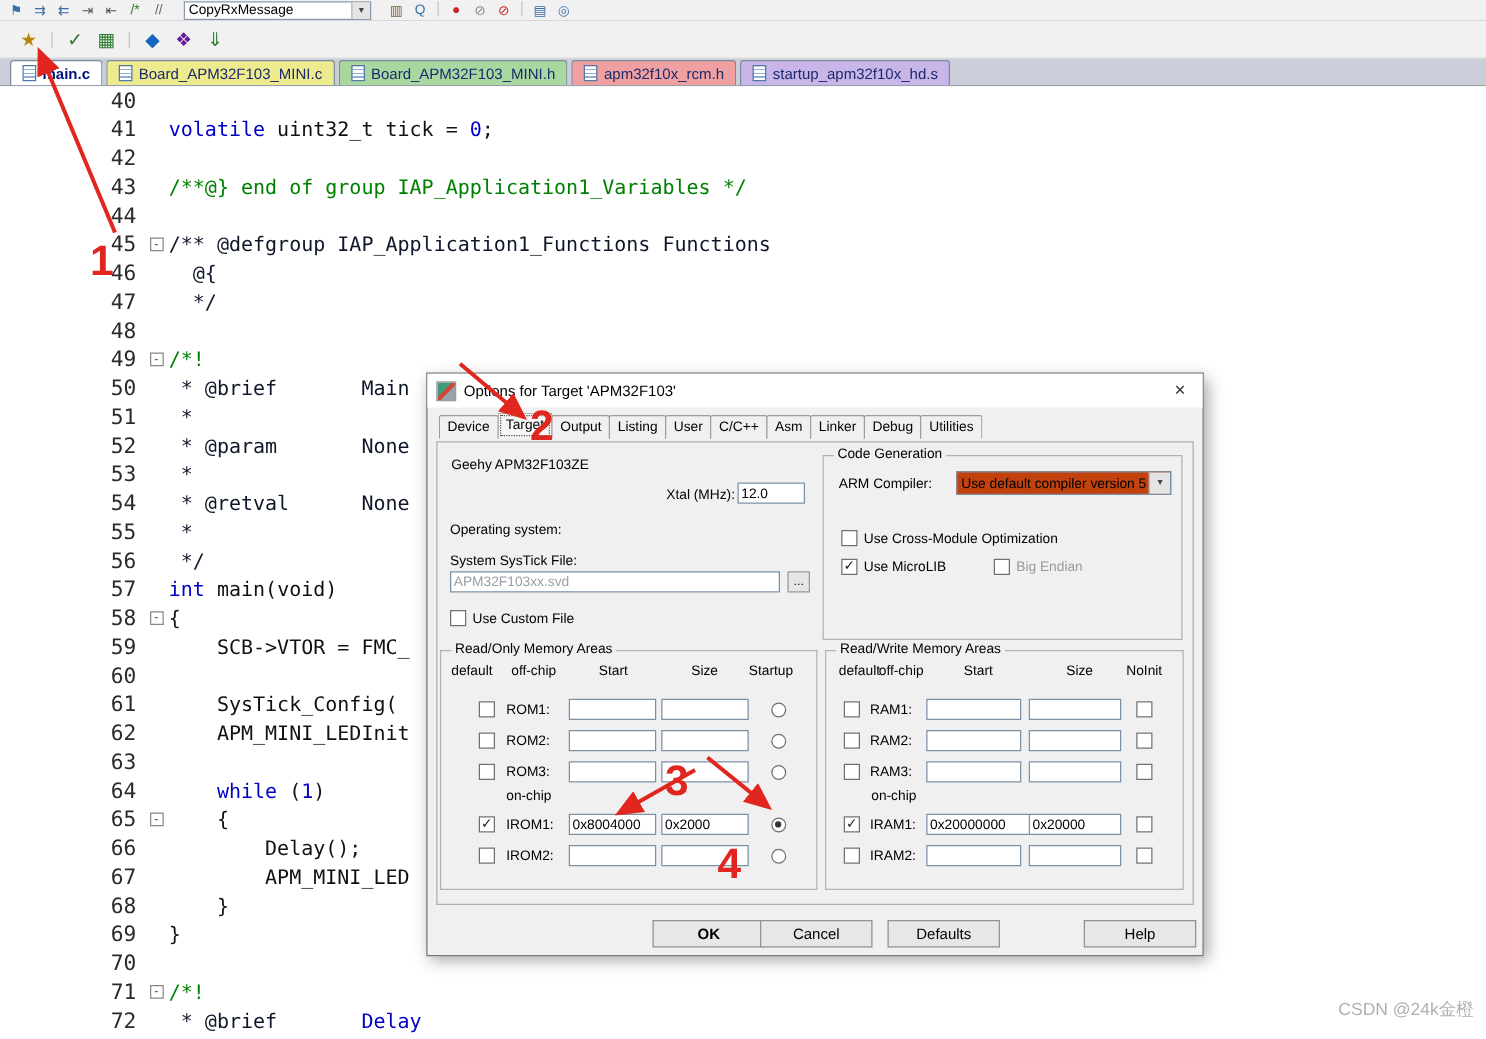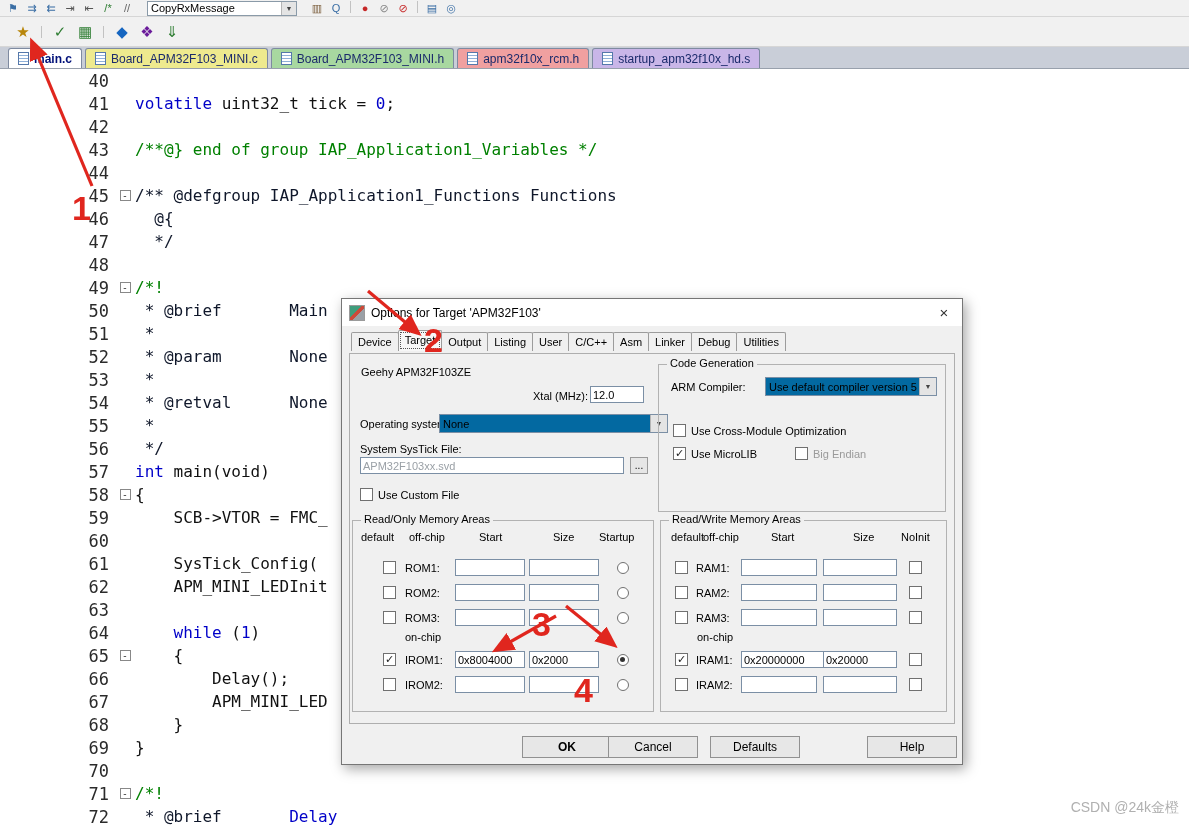--- a/index.html
+++ b/index.html
@@ -54,21 +54,21 @@
   .dtab.sel{background:#f7f7f7;outline:1px dotted #555;outline-offset:-3px;padding-bottom:5px;margin-top:-2px;}
   .tabpage{position:absolute;left:7px;right:7px;top:54px;height:371px;border:1px solid #aeaeae;
            background:#f0f0f0;font-size:11px;box-sizing:border-box;}
 
   .tfield{position:absolute;border:1px solid #7b8fa5;height:17px;background:#fff;box-sizing:border-box;
           font-family:"Liberation Sans",sans-serif;font-size:11px;padding:0 2px;}
   .dev-label{position:absolute;left:11px;top:12px;}
   .xtal-label{position:absolute;left:116px;top:36px;width:122px;text-align:right;}
   .xtal-field{left:240px;top:32px;width:54px;}
   .os-label{position:absolute;left:10px;top:64px;}
-  .combo{position:absolute;height:19px;border:1px solid #7b8fa5;background:#0369a1;display:flex;align-items:center;box-sizing:border-box;}
+  .combo{position:absolute;height:19px;border:1px solid #7b8fa5;background:#c2410c;display:flex;align-items:center;box-sizing:border-box;}
   .combo .ct{flex:1;padding:0 3px;white-space:nowrap;overflow:hidden;}
   .combo .cbtn{width:16px;height:100%;background:#e4e4e4;border-left:1px solid #b5b5b5;display:flex;
                align-items:center;justify-content:center;font-size:7px;color:#444;}
   .os-combo{left:89px;top:60px;width:229px;}
   .svf-label{position:absolute;left:10px;top:89px;}
   .svf-field{left:10px;top:103px;width:264px;color:#9aa0a6;}
   .browse-btn{position:absolute;left:280px;top:103px;width:18px;height:17px;background:#e6e6e6;
               border:1px solid #9a9a9a;text-align:center;line-height:15px;font-size:10px;box-sizing:border-box;}
   .cbrow{position:absolute;display:flex;align-items:center;gap:5px;}
   .ucf-row{left:10px;top:134px;}
@@ -231,24 +231,20 @@
         <span class="dtab">Debug</span>
         <span class="dtab">Utilities</span>
       </div>
 
     <div class="tabpage">
       <div class="dev-label">Geehy APM32F103ZE</div>
       <div class="xtal-label">Xtal (MHz):</div>
       <input class="tfield xtal-field" value="12.0" style="">
 
       <div class="os-label">Operating system:</div>
-      <div class="combo os-combo">
-        <span class="ct">None</span>
-        <span class="cbtn">▼</span>
-      </div>
 
       <div class="svf-label">System SysTick File:</div>
       <input class="tfield svf-field" value="APM32F103xx.svd" style="">
       <div class="browse-btn">...</div>
       <div class="cbrow ucf-row">
         <span class="wcb"></span>
         <span>Use Custom File</span>
       </div>
 
       <div class="gbox cg-group">

